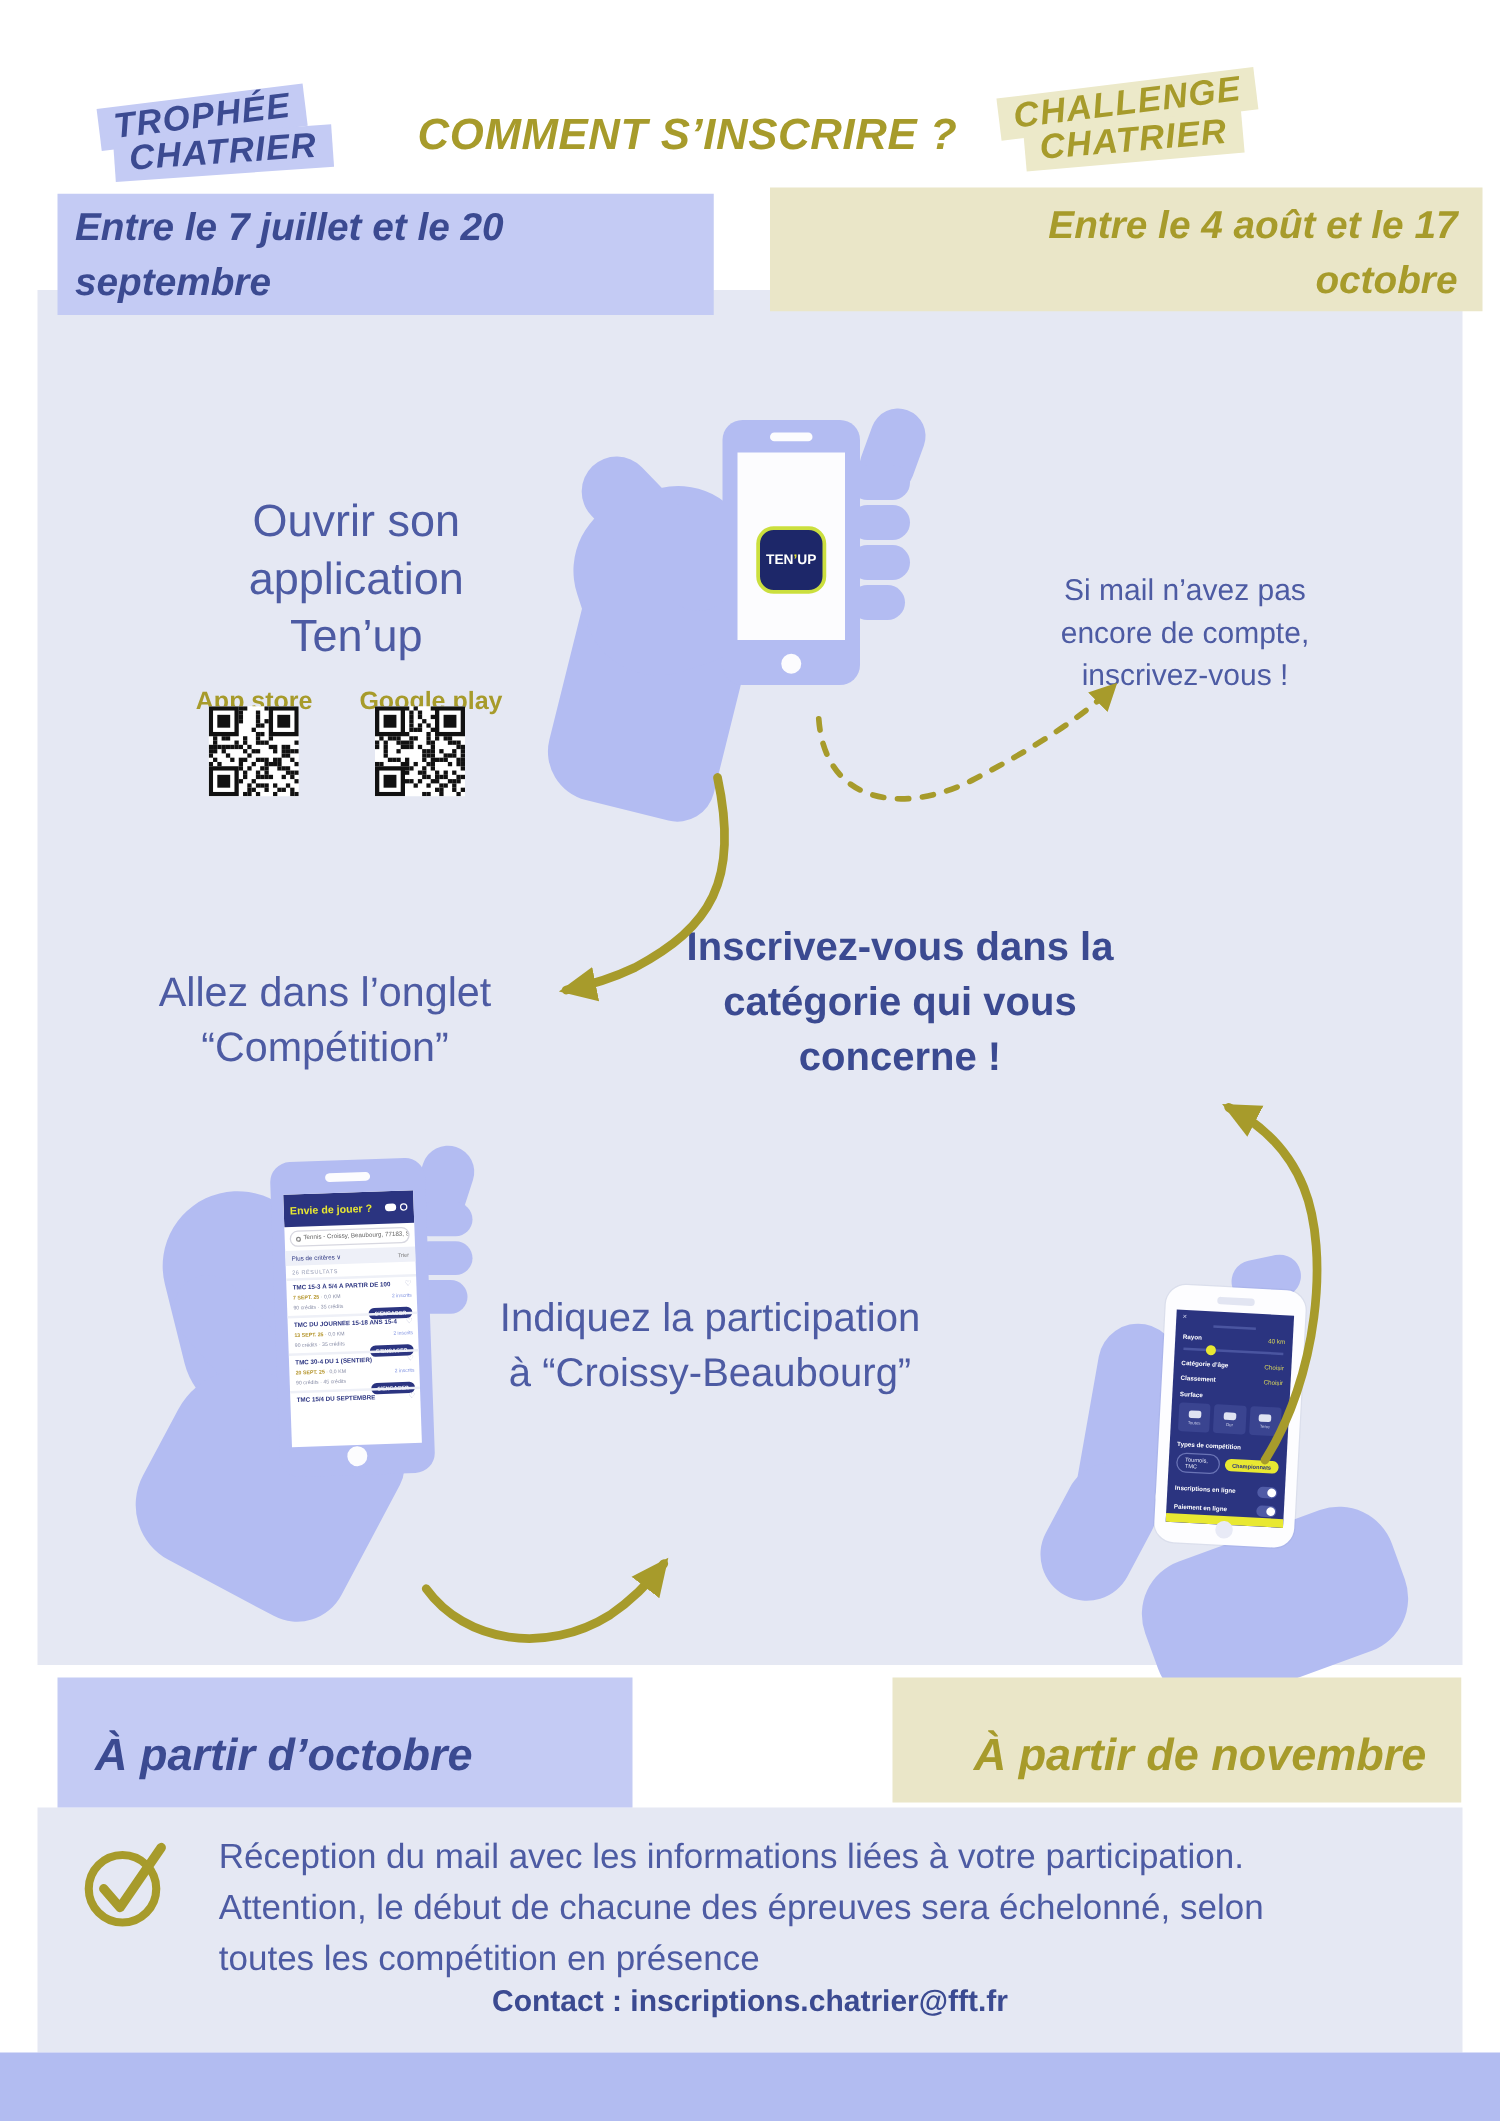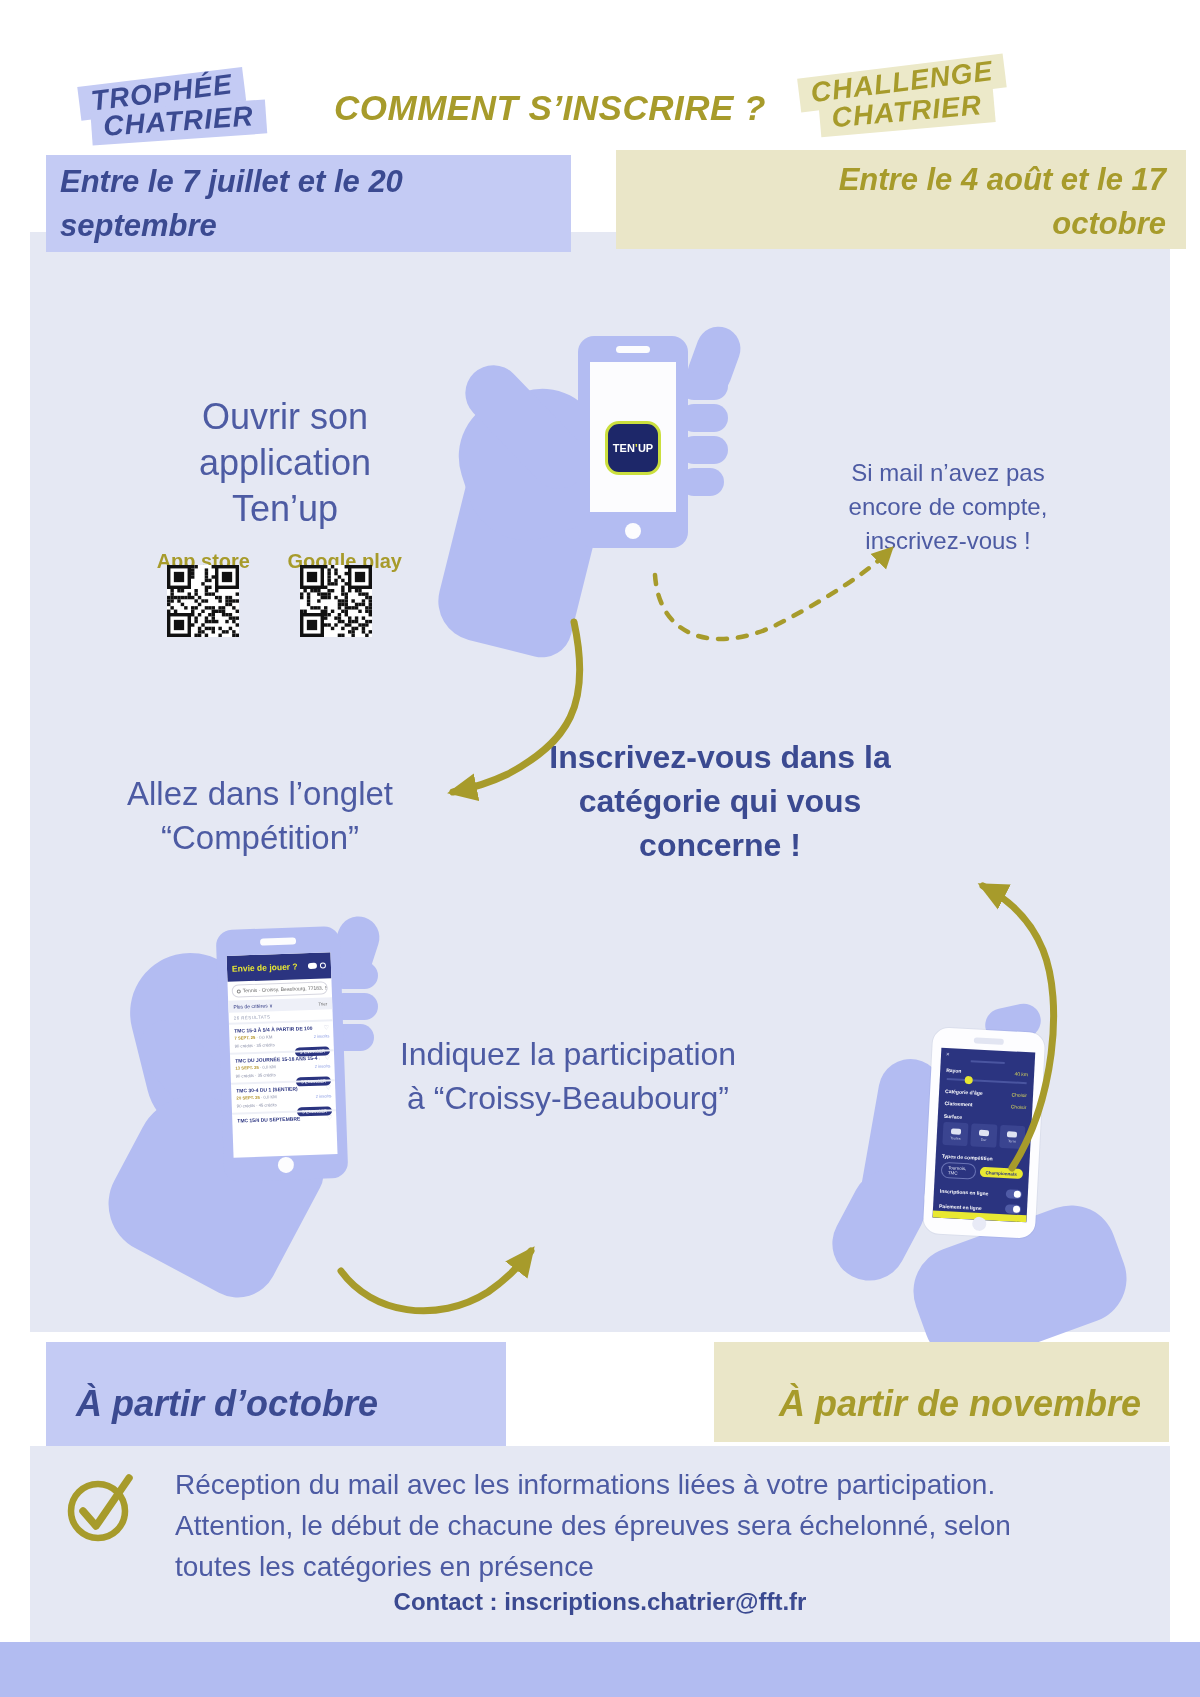--- a/index.html
+++ b/index.html
@@ -583,17 +583,17 @@
   <div class="banner ban-bl">À partir d’octobre</div>
   <div class="banner ban-br">À partir de novembre</div>
 
   <svg class="overlay" style="left:62px;top:1460px;" width="80" height="86" viewBox="0 0 80 86">
     <circle cx="36" cy="51" r="27" fill="none" stroke="#a79b2b" stroke-width="6.5"></circle>
     <path d="M21 51 L34 66 L67 18" fill="none" stroke="#a79b2b" stroke-width="7.5" stroke-linecap="round" stroke-linejoin="round"></path>
   </svg>
   <div class="note">
     <div>Réception du mail avec les informations liées à votre participation.</div>
     <div>Attention, le début de chacune des épreuves sera échelonné, selon</div>
-    <div>toutes les catégories en présence</div>
+    <div>toutes les compétition en présence</div>
   </div>
   <div class="contact">Contact : inscriptions.chatrier@fft.fr</div>
 
 </div>
 
 </body></html>

